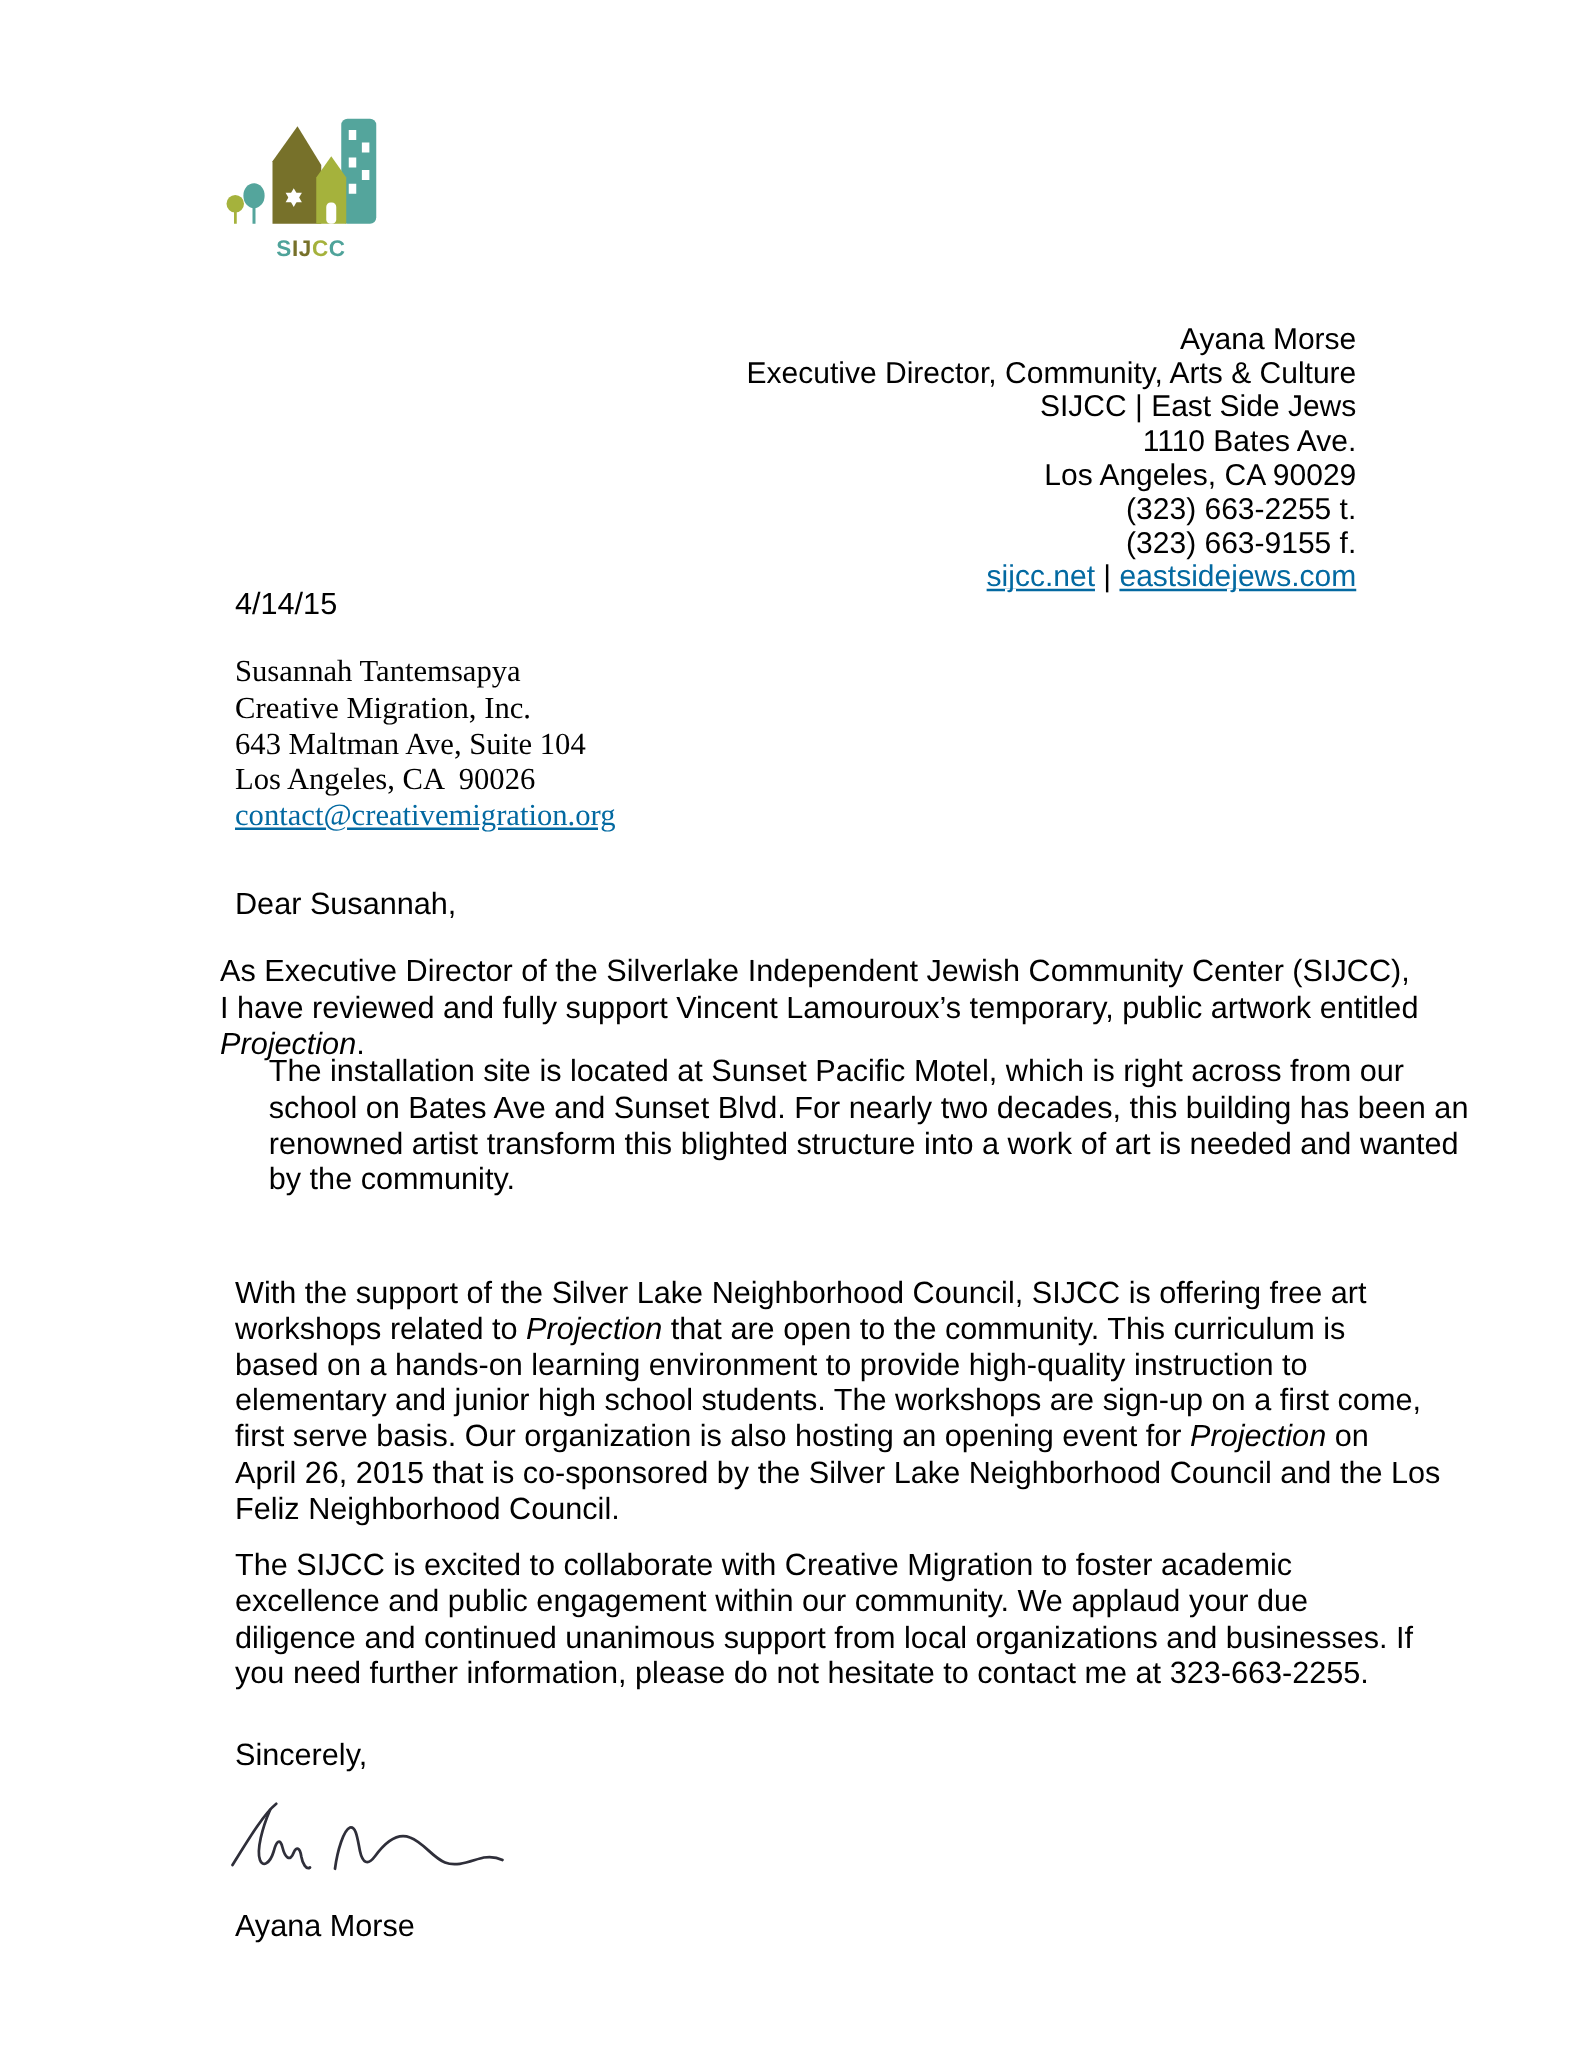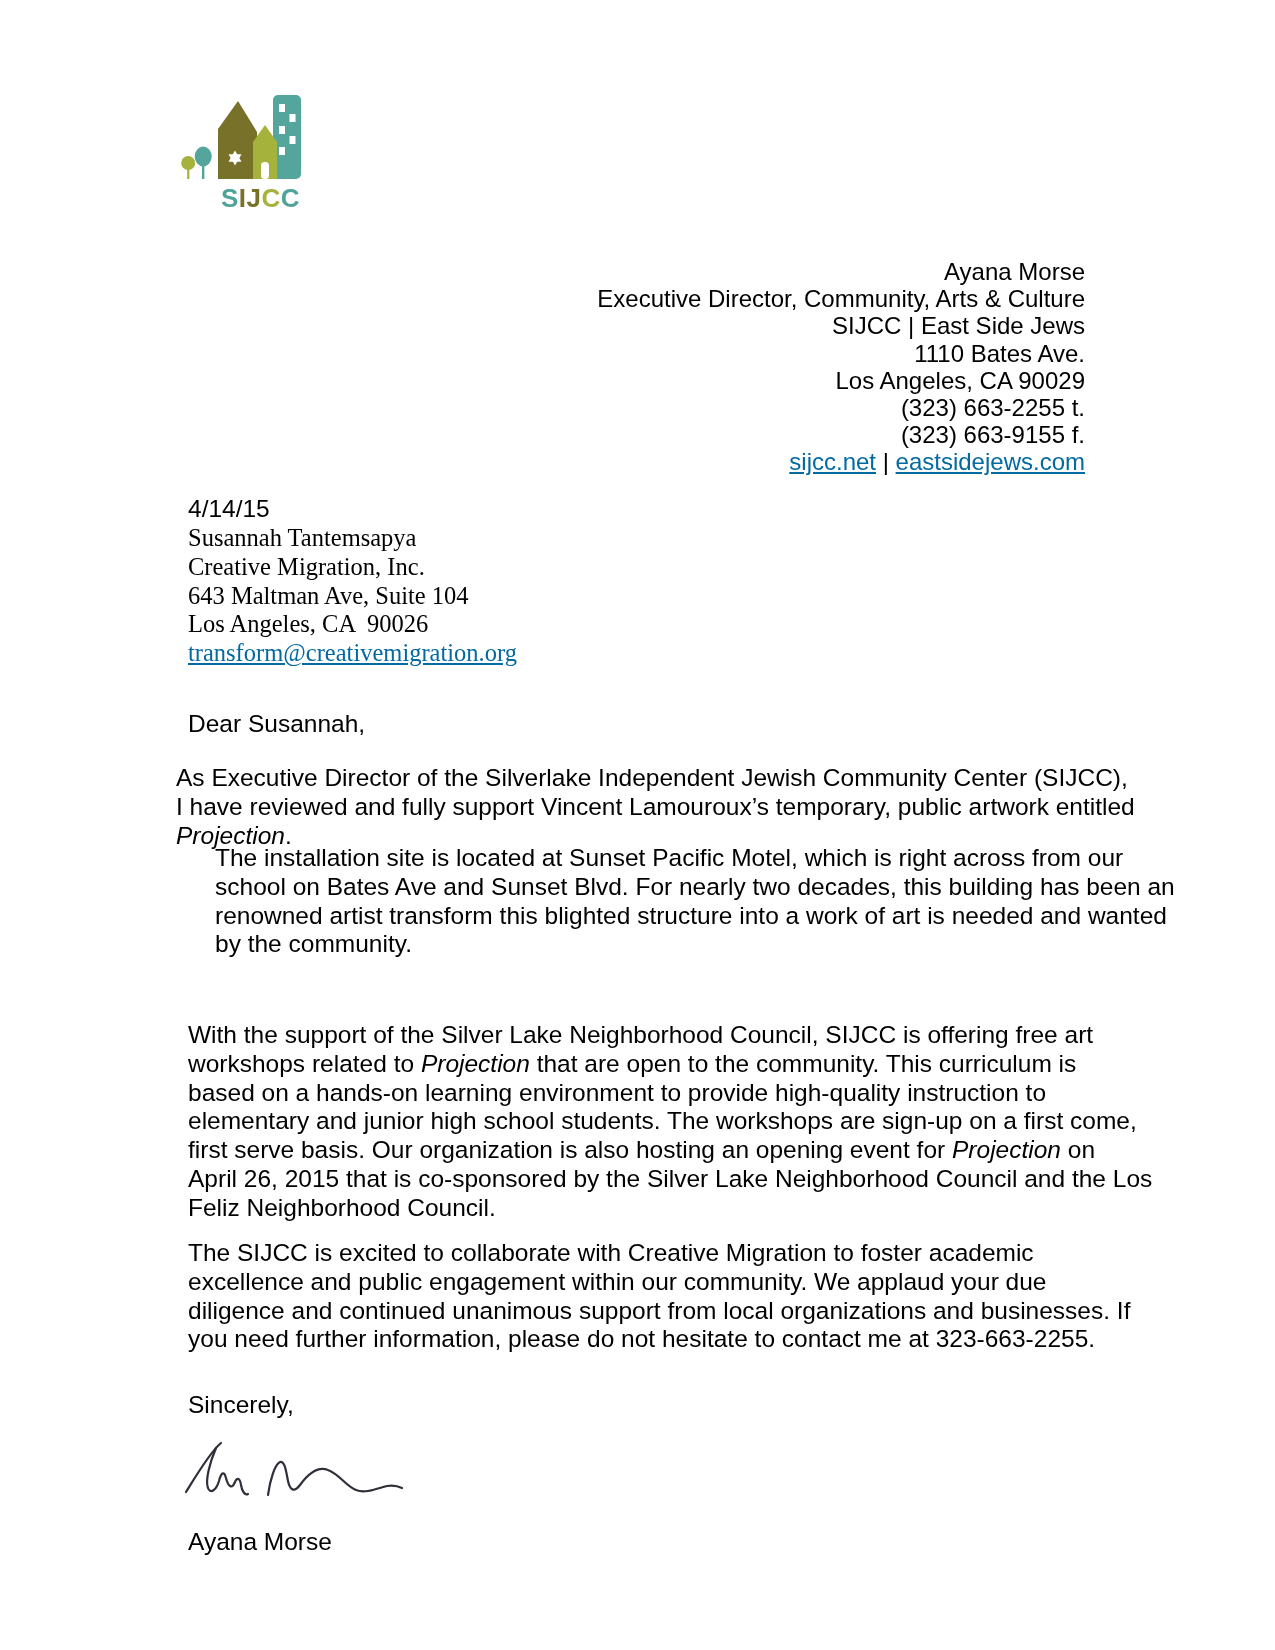--- a/index.html
+++ b/index.html
@@ -14,37 +14,37 @@
   }
   .block { position:absolute; }
   .line { white-space:pre; }
 
   
   .logo { left:175px; top:92px; width:130px; }
   .logo-text {
     margin-left:46px;
     margin-top:1px;
     font-weight:bold;
-    font-size:26px;
+    font-size:18px;
     letter-spacing:0.5px;
     line-height:22px;
   }
 
   
   .sender {
     top:258px;
     right:190px;
     text-align:right;
     font-size:24px;
     line-height:27.2px;
   }
 
   
   .body-text { font-size:24.5px; line-height:28.8px; }
-  .date       { left:188px; top:470px;margin-top:25px; }
+  .date       { left:188px; top:470px; }
   .recipient  { left:188px; top:524px;font-family:Liberation Serif, serif; }
   .salutation { left:188px; top:710px; }
   .p1 { left:176px; top:764px; }
   .p2 { left:188px; top:844px;margin-left:27px; }
   .p3 { left:188px; top:1021px; }
   .p4 { left:188px; top:1239px; }
   .closing { left:188px; top:1391px; }
   .signer  { left:188px; top:1528px; }
 
   .signature { left:182px; top:1438px; }
@@ -103,21 +103,21 @@
       <div class="line"><span class="seg-link">sijcc.net</span><span> | </span><span class="seg-link">eastsidejews.com</span></div>
     </div>
 
   <div class="block body-text date line">4/14/15</div>
 
   <div class="block body-text recipient">
       <div class="line"><span>Susannah Tantemsapya</span></div>
       <div class="line"><span>Creative Migration, Inc.</span></div>
       <div class="line"><span>643 Maltman Ave, Suite 104</span></div>
       <div class="line"><span>Los Angeles, CA  90026</span></div>
-      <div class="line"><span class="seg-link">transform@creativemigration.org</span></div>
+      <div class="line"><span class="seg-link">contact@creativemigration.org</span></div>
     </div>
 
   <div class="block body-text salutation line">Dear Susannah,</div>
 
   <div class="block body-text p1">
       <div class="line"><span>As Executive Director of the Silverlake Independent Jewish Community Center (SIJCC),</span></div>
       <div class="line"><span>I have reviewed and fully support Vincent Lamouroux’s temporary, public artwork entitled</span></div>
       <div class="line"><span class="seg-italic">Projection</span><span>.</span></div>
     </div>
   <div class="block body-text p2">

